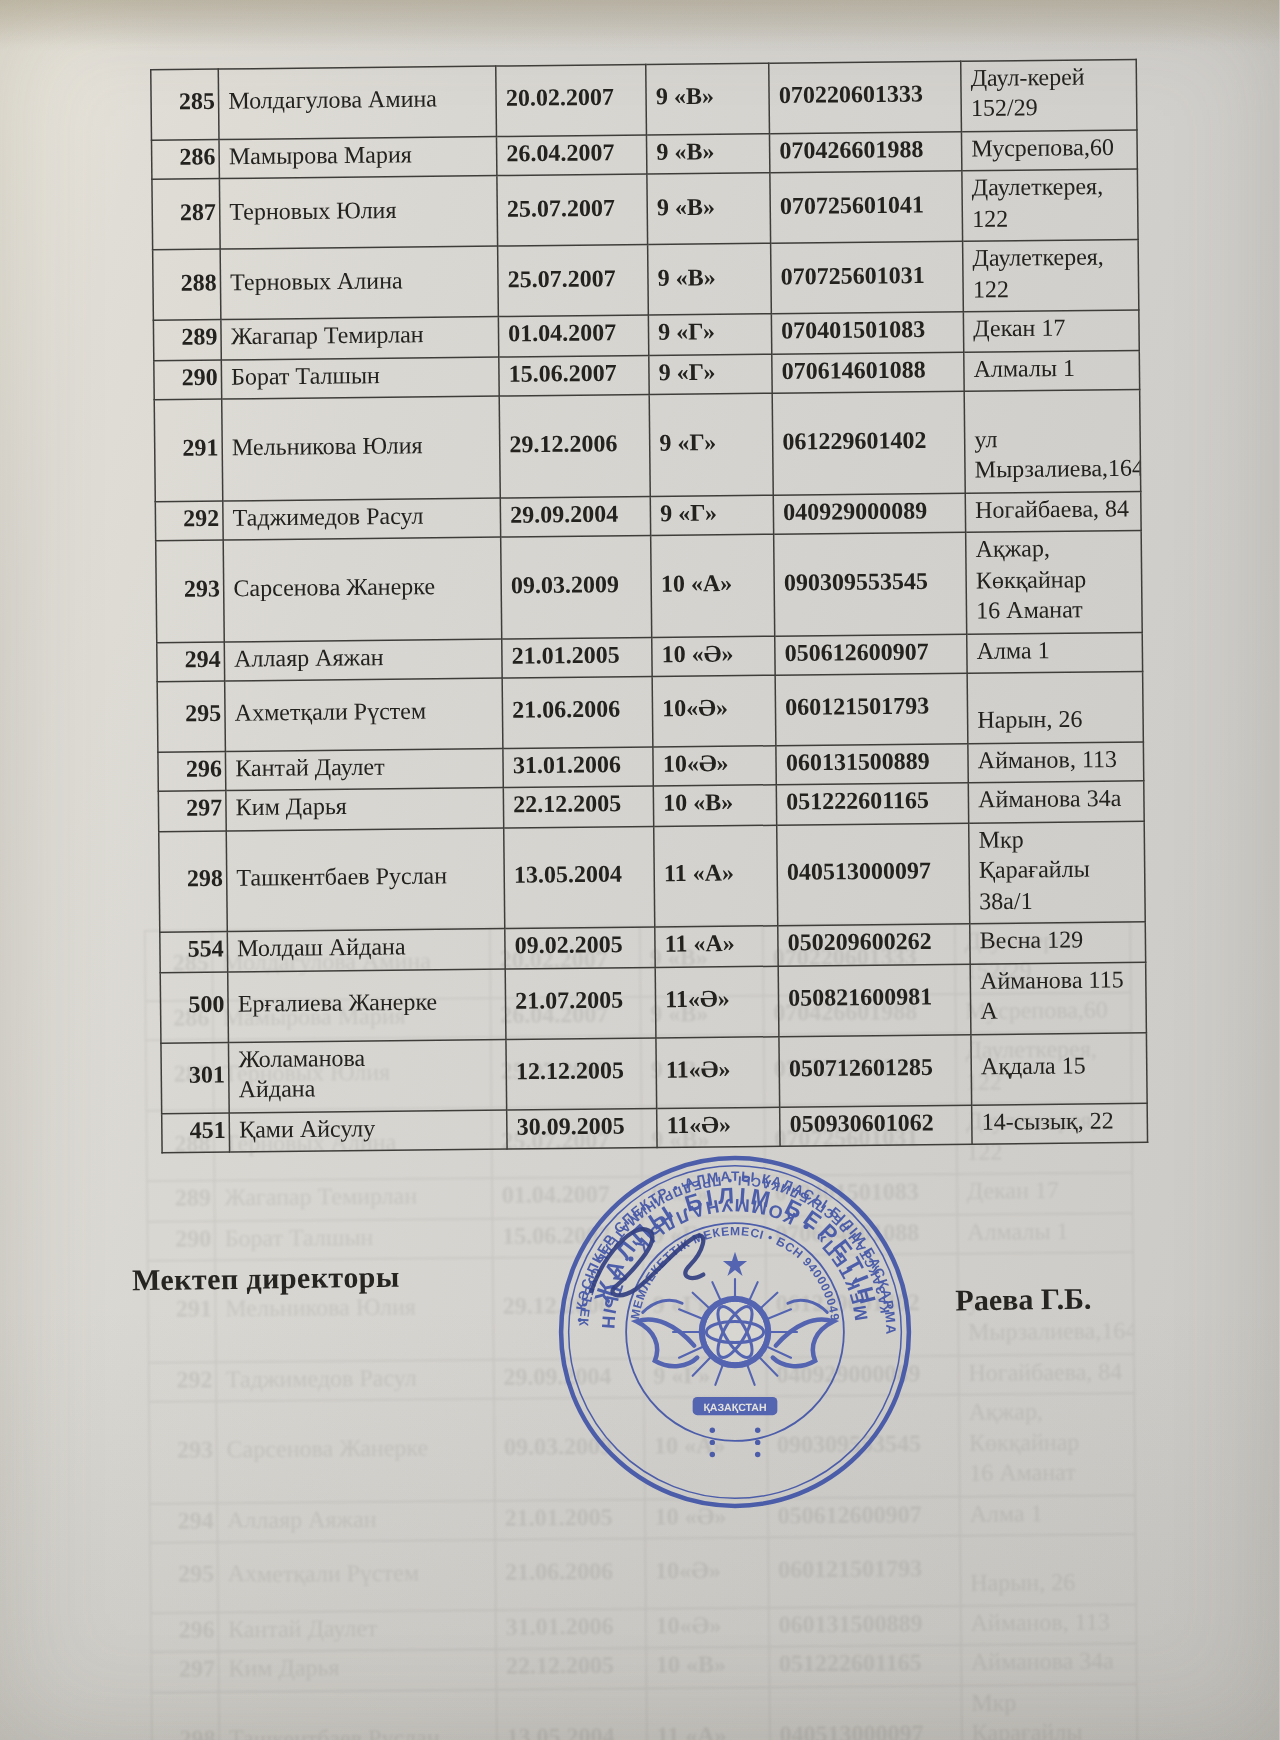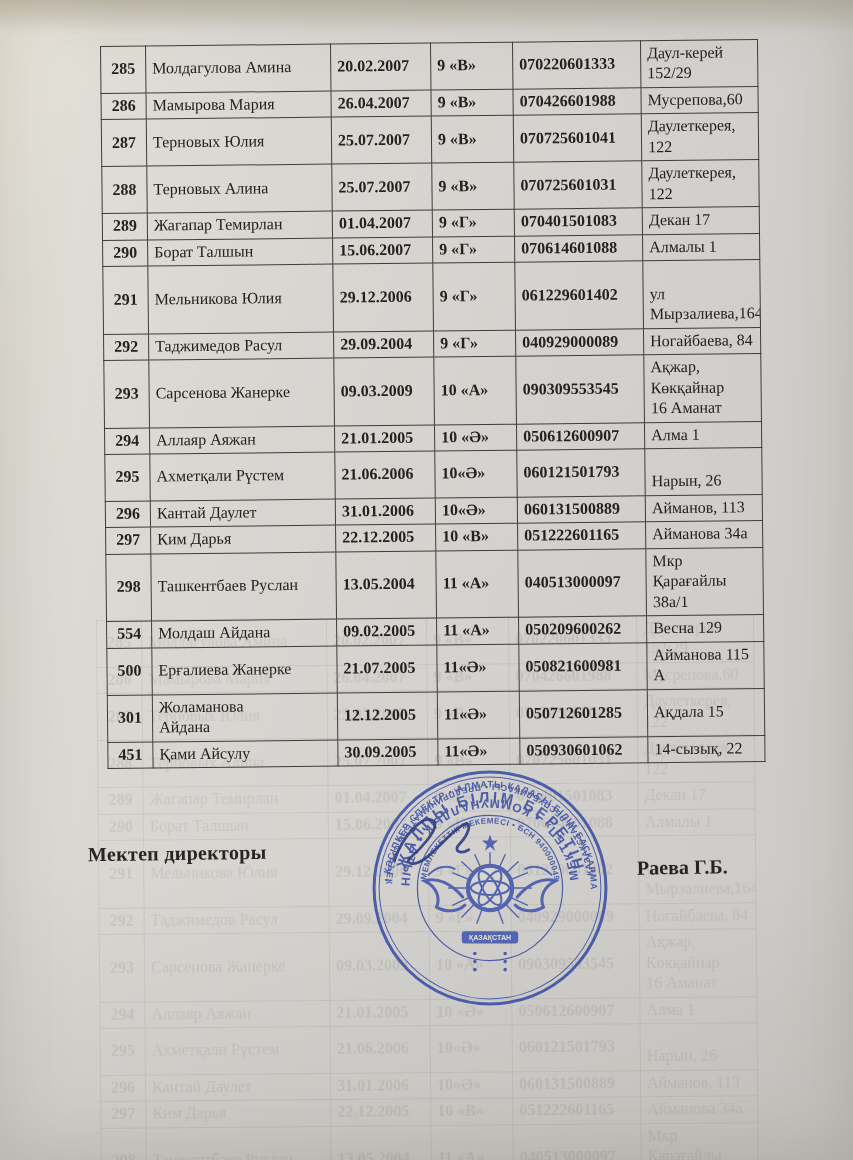--- a/index.html
+++ b/index.html
@@ -25,21 +25,21 @@
     position:absolute;left:100px;top:46px;width:657px;
     transform:rotate(-0.6deg);transform-origin:0 0;
   }
   table.roster{border-collapse:collapse;width:657px;table-layout:fixed;}
   table.roster td{
     border:1.6px solid #3e3d3a;
     padding:2px 6px 3px 6px;
     font-size:16px;line-height:1.28;color:#23221f;
     white-space:pre-line;vertical-align:middle;overflow:hidden;
   }
-  table.roster td.col-num{text-align:center;font-weight:bold;padding-left:2px;padding-right:2px;border-radius:12px;}
+  table.roster td.col-num{text-align:right;font-weight:bold;padding-left:2px;padding-right:2px;border-radius:12px;}
   table.roster td.col-dob,
   table.roster td.col-grade,
   table.roster td.col-iin{font-weight:bold;}
   
   .ghost{
     position:absolute;left:96px;top:620px;width:660px;
     transform:rotate(-0.5deg);transform-origin:0 0;
     opacity:0.085;filter:blur(0.7px);
     pointer-events:none;
   }

